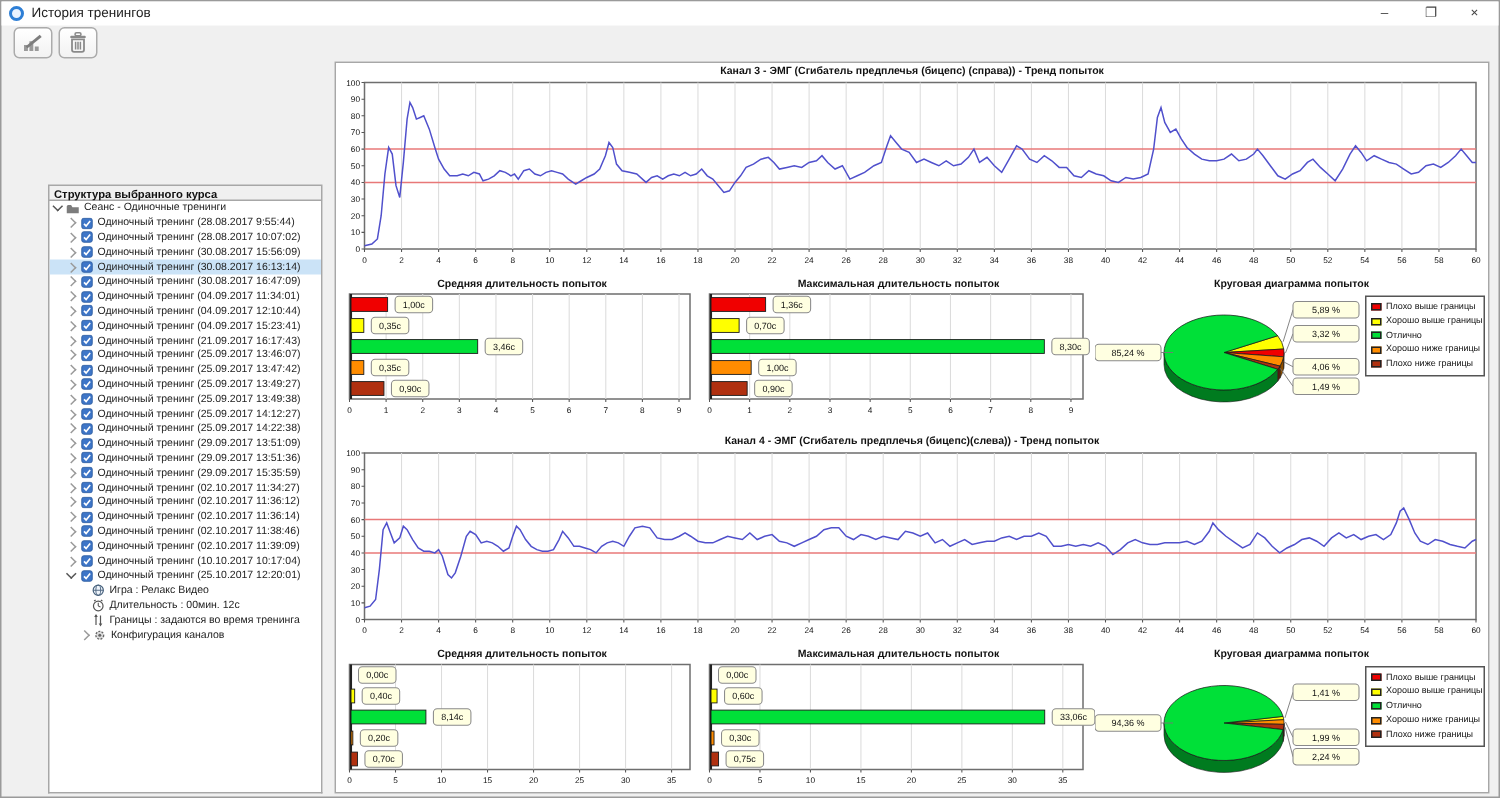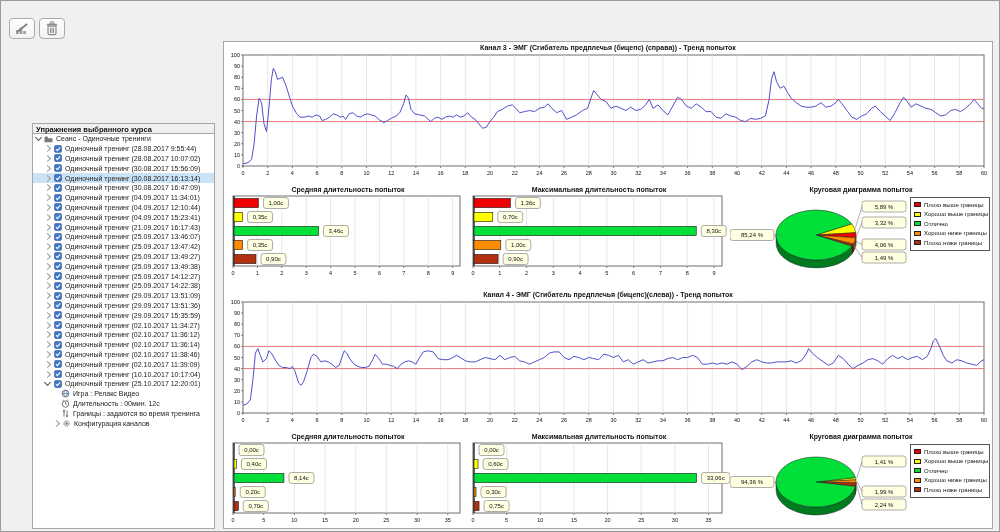--- a/index.html
+++ b/index.html
@@ -67,20 +67,27 @@
   .legchip{width:7px;height:5px;border:1px solid #222;box-sizing:border-box;margin:0 3px 0 1px;flex:none;}
   .legtxt{font-size:6px;color:#111;white-space:nowrap;}
 
   svg text{font-family:"Liberation Sans",sans-serif;}
 </style>
 </head>
 <body>
 
 <div class="window">
 
+  <div class="titlebar">
+    <span class="title-icon"></span>
+    <span class="title-text">История тренингов</span>
+    <span class="winctl min">–</span>
+    <span class="winctl max">❐</span>
+    <span class="winctl close">×</span>
+  </div>
 
   <div class="toolbar">
     <div class="tbtn report">
       <svg width="16" height="15">
         <rect x="2" y="9" width="2.6" height="4" fill="#9a9a9a"></rect>
         <rect x="5.6" y="6.5" width="2.6" height="6.5" fill="#9a9a9a"></rect>
         <rect x="9.2" y="10" width="2.6" height="3" fill="#9a9a9a"></rect>
         <path d="M3 10 L12.5 2.2 L13.8 3.6 L4.4 11.2 Z" fill="#7d7d7d"></path>
       </svg>
     </div>
@@ -91,21 +98,21 @@
         <path d="M3 5.2 H11 V12.2 Q11 13.6 9.6 13.6 H4.4 Q3 13.6 3 12.2 Z" fill="none" stroke="#8a8a8a" stroke-width="1.2"></path>
         <line x1="5.4" y1="6.8" x2="5.4" y2="12" stroke="#8a8a8a" stroke-width="1"></line>
         <line x1="7" y1="6.8" x2="7" y2="12" stroke="#8a8a8a" stroke-width="1"></line>
         <line x1="8.6" y1="6.8" x2="8.6" y2="12" stroke="#8a8a8a" stroke-width="1"></line>
       </svg>
     </div>
   </div>
 
 
   <div class="side-panel structure">
-    <div class="panel-caption">Упражнения выбранного курса</div>
+    <div class="panel-caption">Структура выбранного курса</div>
     <div class="panel-body" id="course-tree">
         <div class="trow" style="padding-left: 3px;">
           <span class="chev open"></span>
           <span class="ticon">
             <svg width="9" height="8">
               <path d="M0.5 2.5 L0.5 7.2 L8.5 7.2 L8.5 3.2 L4.3 3.2 L3.4 1.6 L1.2 1.6 Z" fill="#7c7c7c"></path>
             </svg>
           </span>
           <span>Сеанс - Одиночные тренинги</span>
         </div>

